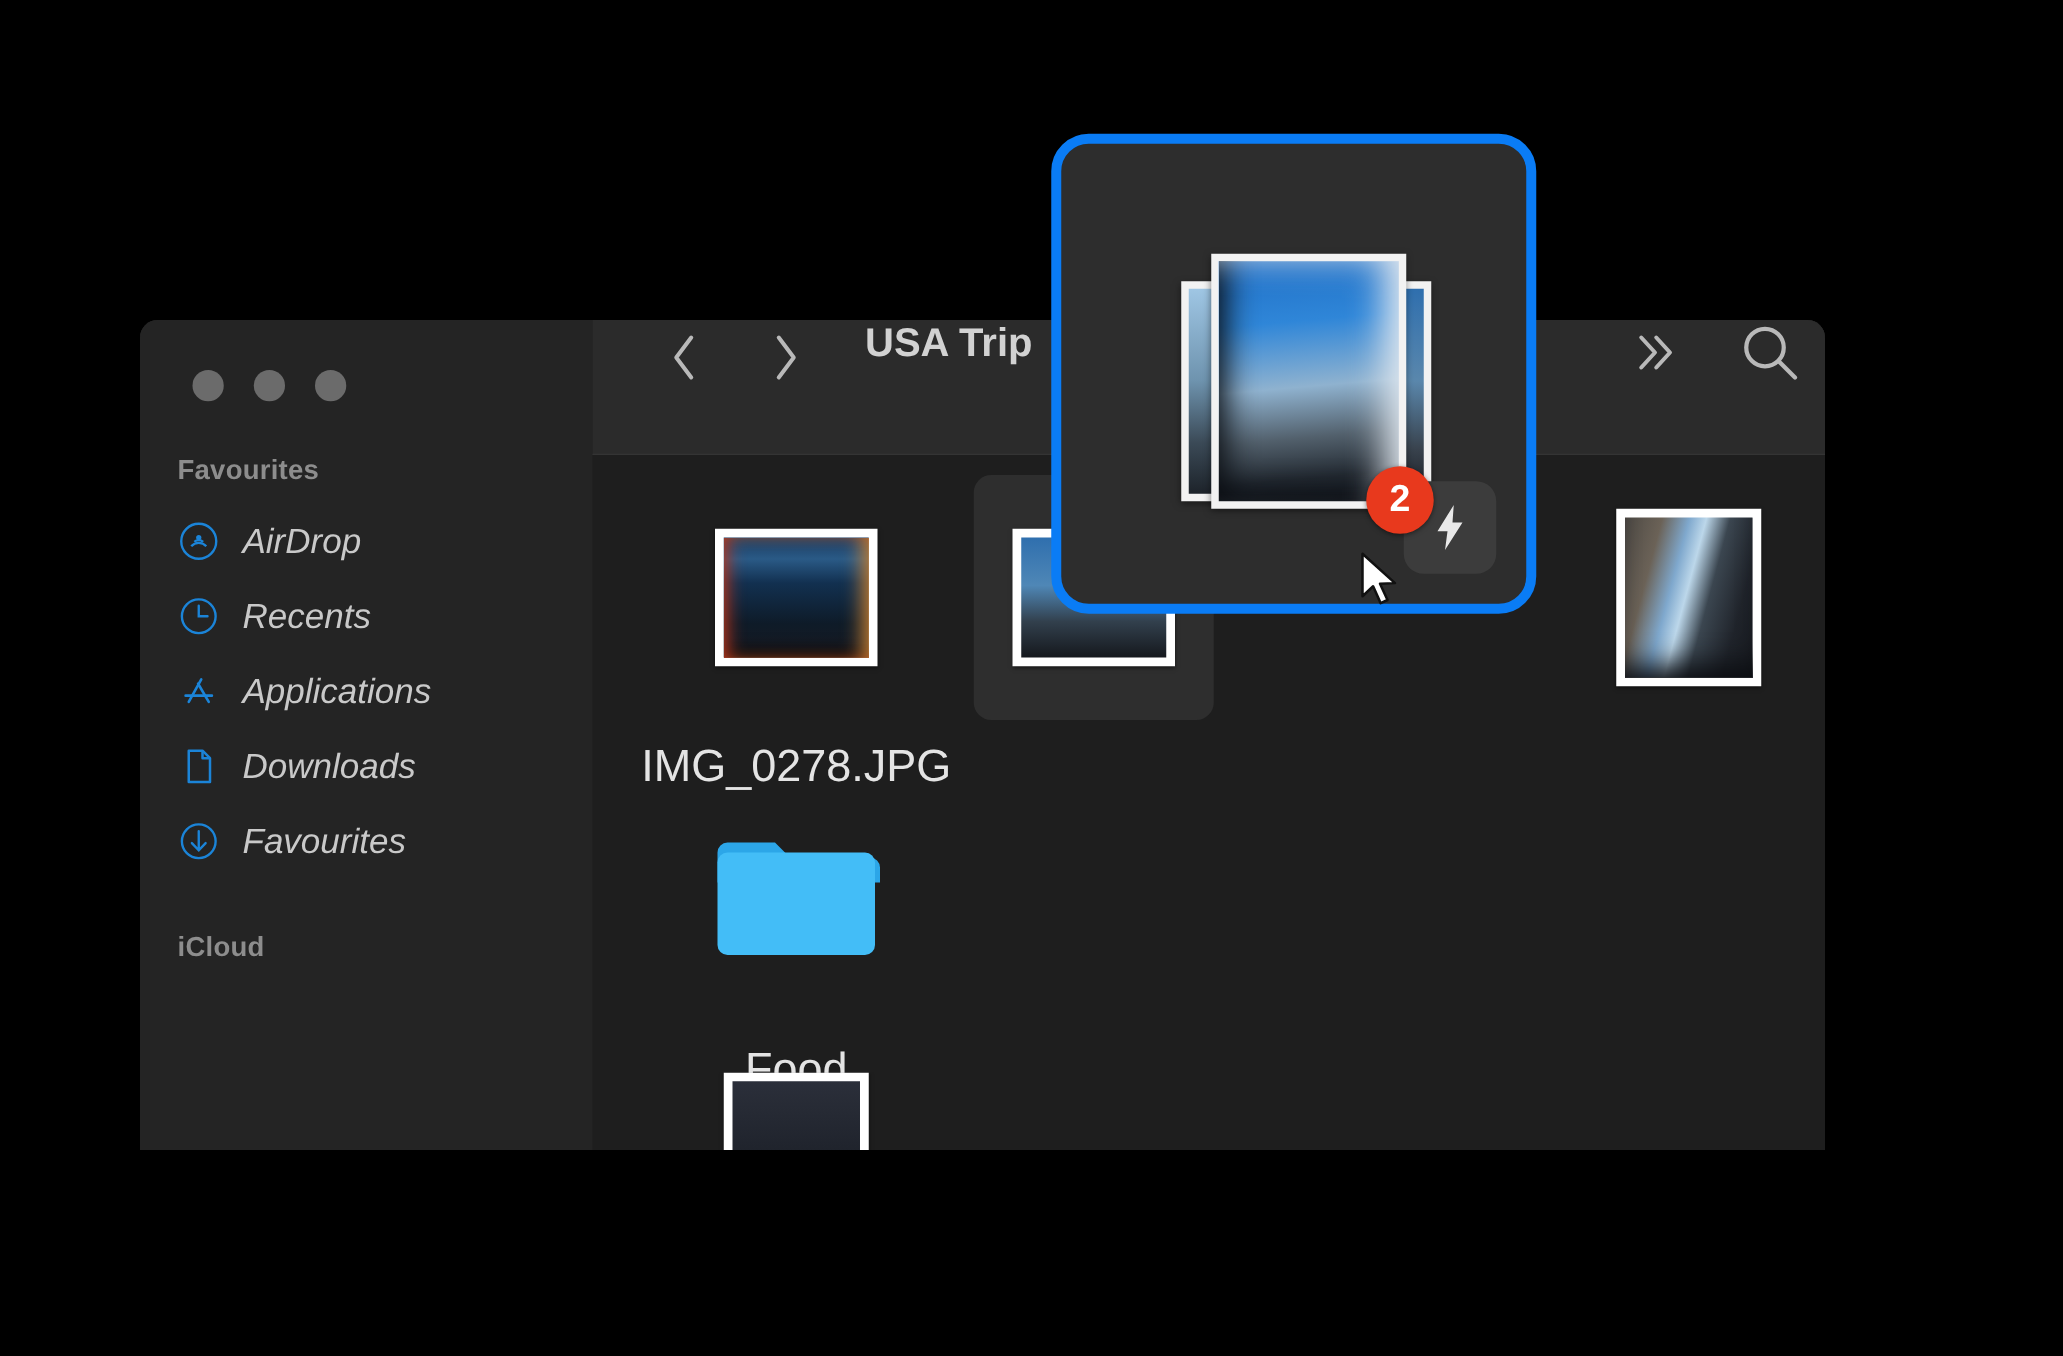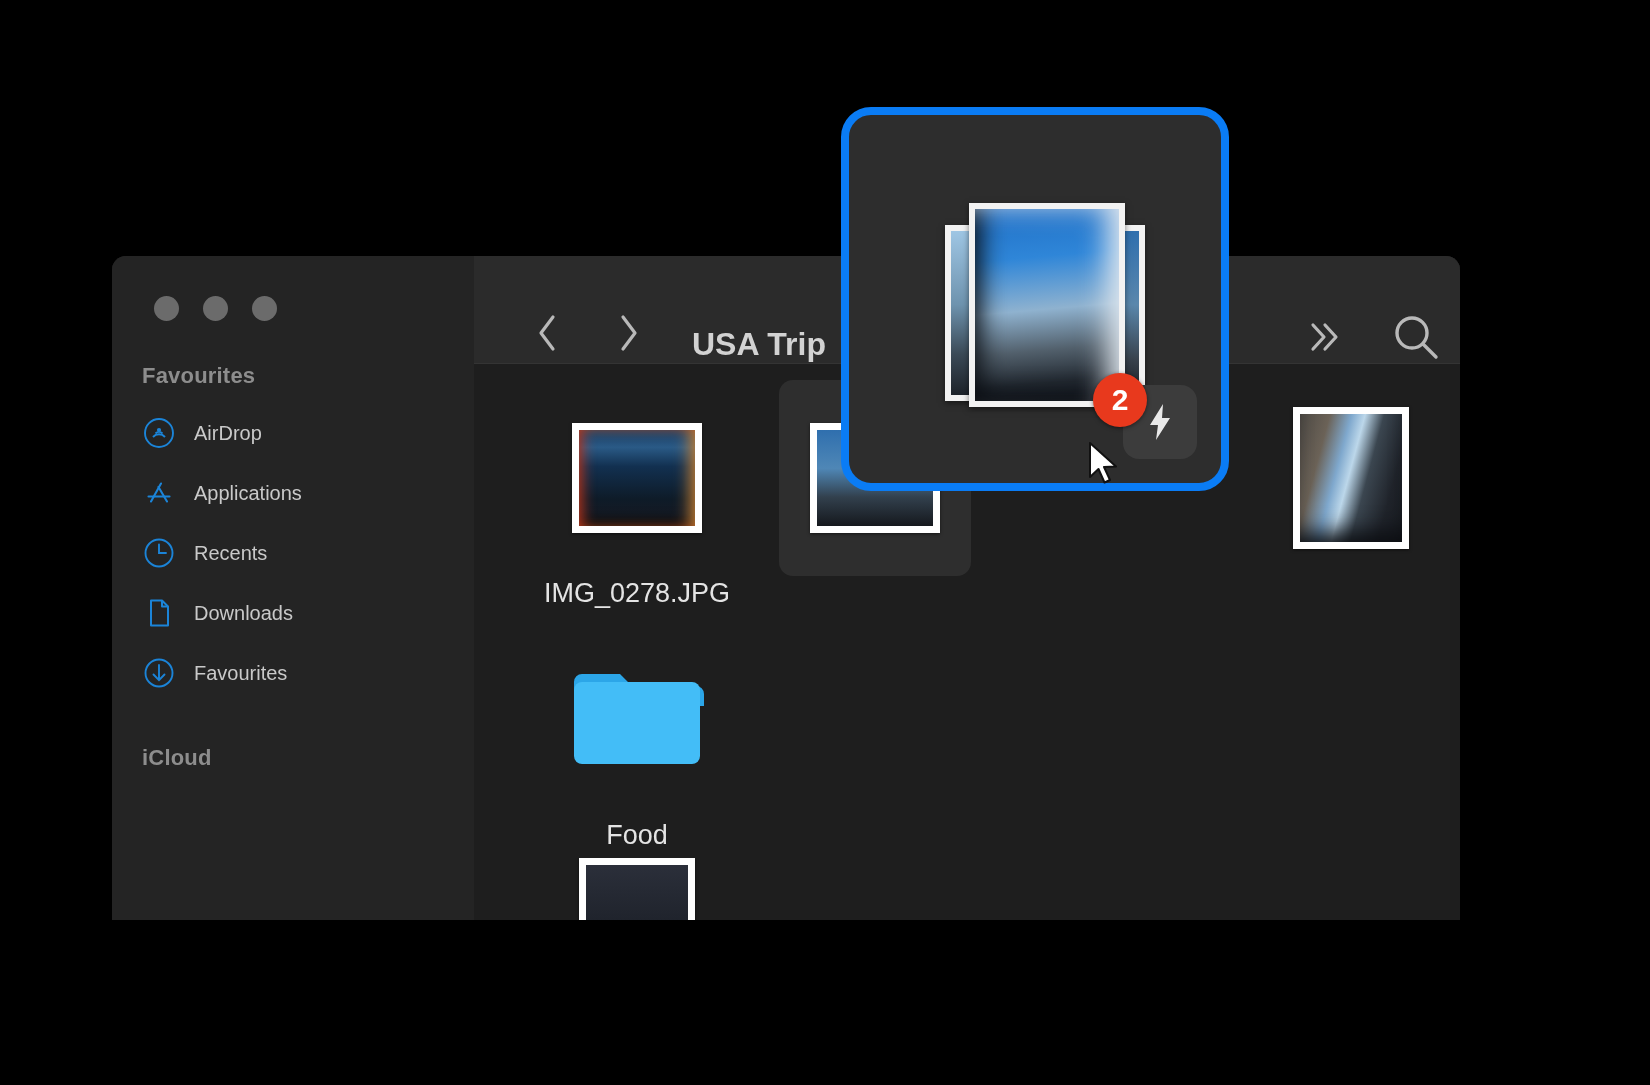--- a/index.html
+++ b/index.html
@@ -33,32 +33,32 @@
   .tl { width:25px; height:25px; border-radius:50%; background:#6b6b6b; }
 
   .sb-section-title {
     font-size:22px; font-weight:bold; color:#8d8d8d;
     padding-left:30px; margin-bottom:14px; letter-spacing:.2px;
   }
   .sb-gap { height:42px; }
   .sb-item {
     display:flex; align-items:center; gap:18px;
     height:60px; padding-left:30px;
-    color:#c9c9c9; font-size:20px;
+    color:#c9c9c9; font-size:28px;font-style:italic;
   }
   .sb-icon { width:34px; height:34px; flex-shrink:0; display:flex; align-items:center; justify-content:center; }
   .sb-icon svg { width:100%; height:100%; display:block; }
 
   
   .main-pane { flex:1; height:100%; background:#1e1e1e; position:relative; display:flex; flex-direction:column; }
   .toolbar {
     height:108px; flex-shrink:0;
     background:#2b2b2b;
     border-bottom:1px solid #343434;
-    display:flex; align-items:flex-end;
+    display:flex; align-items:flex-start;
     padding:0 28px 0 44px;
     position:relative;
   }
   .nav-btn { width:60px; height:60px; display:flex; align-items:center; justify-content:center; color:#b9b9b9; }
   .nav-btn svg { width:28px; height:46px; }
   .toolbar-title {
     font-size:32px; font-weight:bold; color:#d2d2d2;
     margin-left:34px; white-space:nowrap;
   }
   .toolbar-right { margin-left:auto; display:flex; align-items:center; gap:44px; }
@@ -93,22 +93,22 @@
     background:#fff; padding:7px;
     box-shadow:0 1px 3px rgba(0,0,0,.55);
   }
   .photo-inner { background:#111; background-size:cover; background-position:center; }
   .p-land { width:130px; }
   .p-land .photo-inner { width:116px; height:96px; }
   .p-port { width:116px; }
   .p-port .photo-inner { width:102px; height:128px; }
 
   .file-label {
-    margin-top:16px;
-    font-size:27px; color:#e4e4e4;
+    margin-top:30px;
+    font-size:36px; color:#e4e4e4;
     padding:4px 12px; border-radius:7px;
     white-space:nowrap;
   }
   .file-label.selected { background:#4a4a4a; }
 
   .folder-icon { width:134px; height:112px; position:relative; }
 
   
   .drag-overlay {
     position:absolute; left:841px; top:107px;
@@ -176,37 +176,37 @@
             <path d="M11 21a8 8 0 0 1 12 0"></path>
             <path d="M13.5 17.5a5 5 0 0 1 7 0"></path>
             <circle cx="17" cy="14" r="2.1" fill="#1b84d8" stroke="none"></circle>
           </svg>
         </span>
         <span>AirDrop</span>
       </div>
 
       <div class="sb-item">
         <span class="sb-icon">
+          <svg viewBox="0 0 34 34" fill="none" stroke="#1b84d8" stroke-width="1.9">
+            <circle cx="17" cy="17" r="13.5"></circle>
+            <path d="M17 8.5V17h7" stroke-linecap="round"></path>
+          </svg>
+        </span>
+        <span>Recents</span>
+      </div>
+
+      <div class="sb-item">
+        <span class="sb-icon">
           <svg viewBox="0 0 34 34" fill="none" stroke="#1b84d8" stroke-width="2.1" stroke-linecap="round">
             <path d="M9 25.5 19 7.5"></path>
             <path d="M25 25.5 16.5 11"></path>
             <path d="M6.5 20.5h21"></path>
           </svg>
         </span>
         <span>Applications</span>
-      </div>
-
-      <div class="sb-item">
-        <span class="sb-icon">
-          <svg viewBox="0 0 34 34" fill="none" stroke="#1b84d8" stroke-width="1.9">
-            <circle cx="17" cy="17" r="13.5"></circle>
-            <path d="M17 8.5V17h7" stroke-linecap="round"></path>
-          </svg>
-        </span>
-        <span>Recents</span>
       </div>
 
 
       <div class="sb-item">
         <span class="sb-icon">
           <svg viewBox="0 0 34 34" fill="none" stroke="#1b84d8" stroke-width="2" stroke-linejoin="round">
             <path d="M9 4.5h11l6 6v19H9z"></path>
             <path d="M20 4.5v6h6"></path>
           </svg>
         </span>

